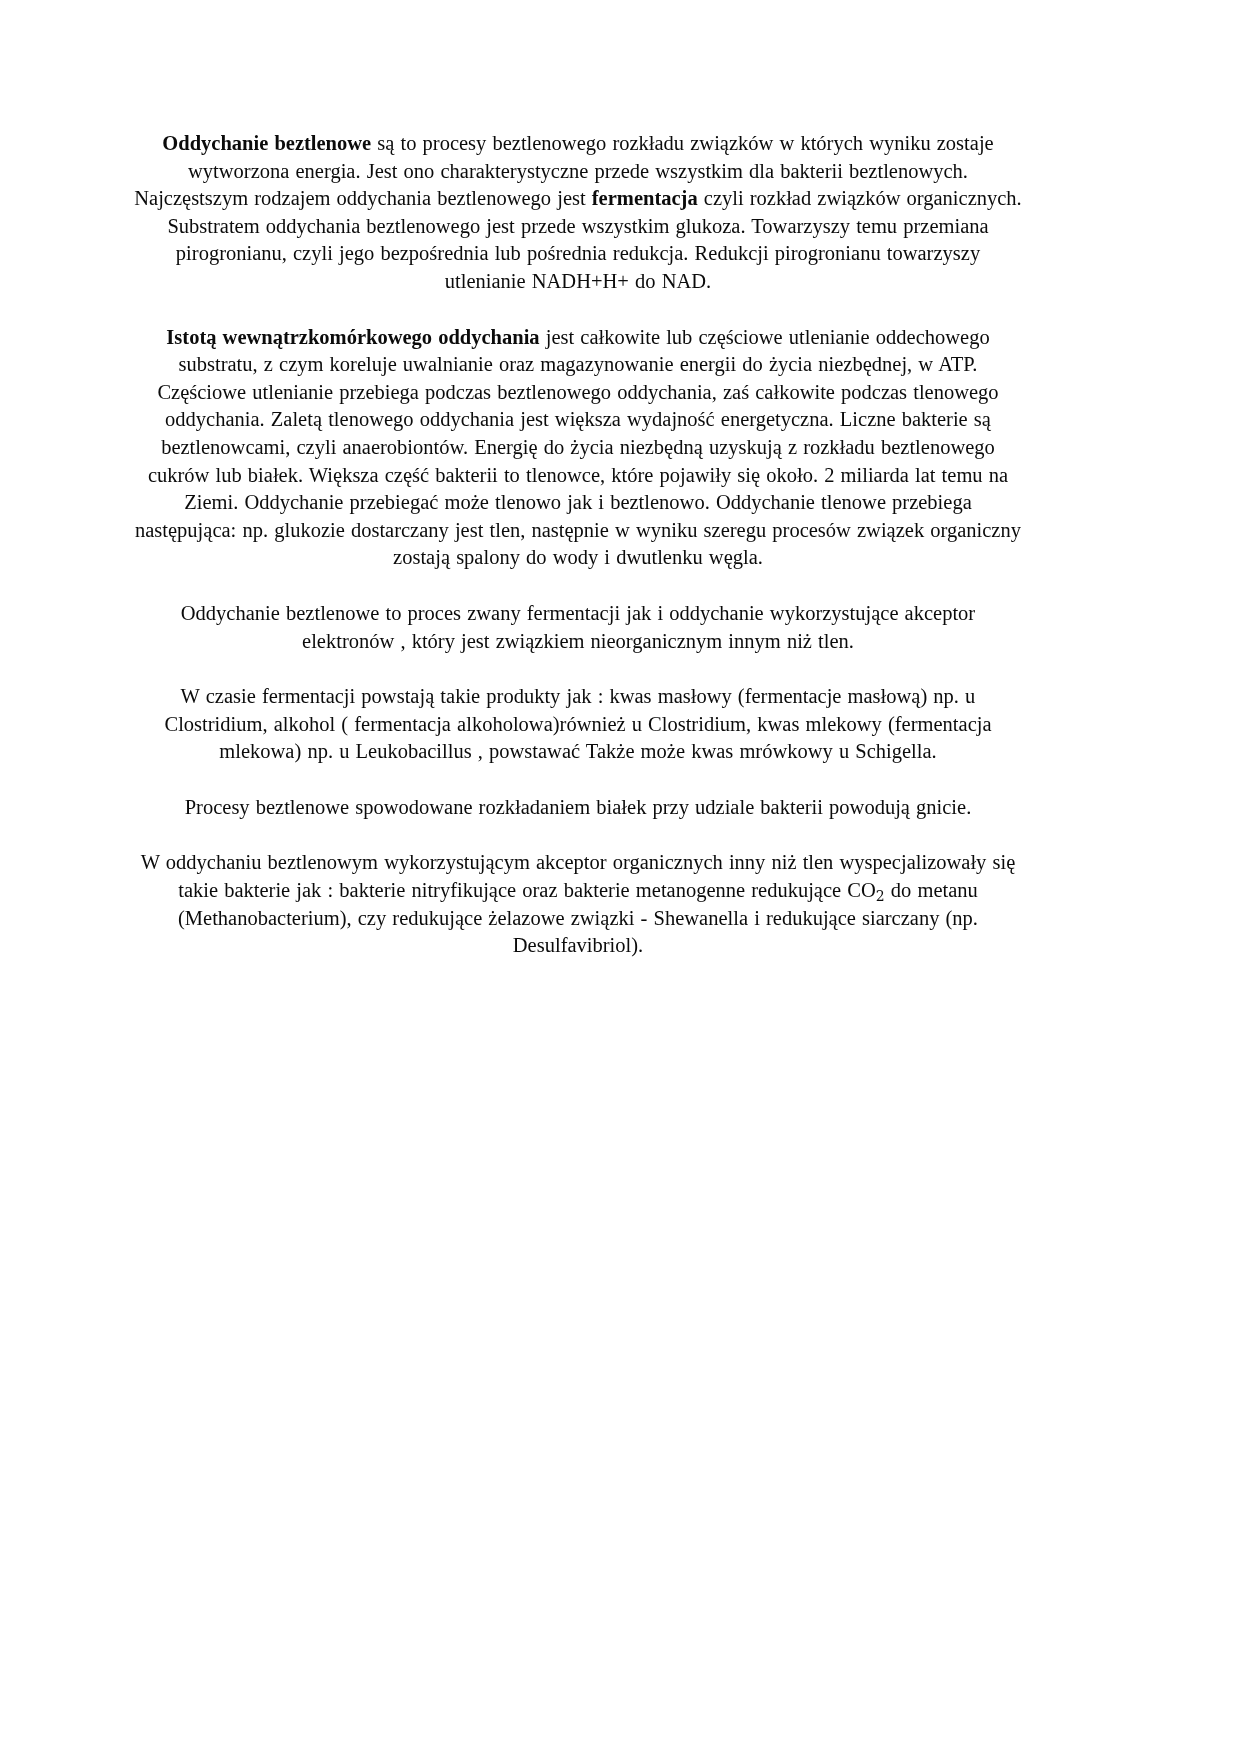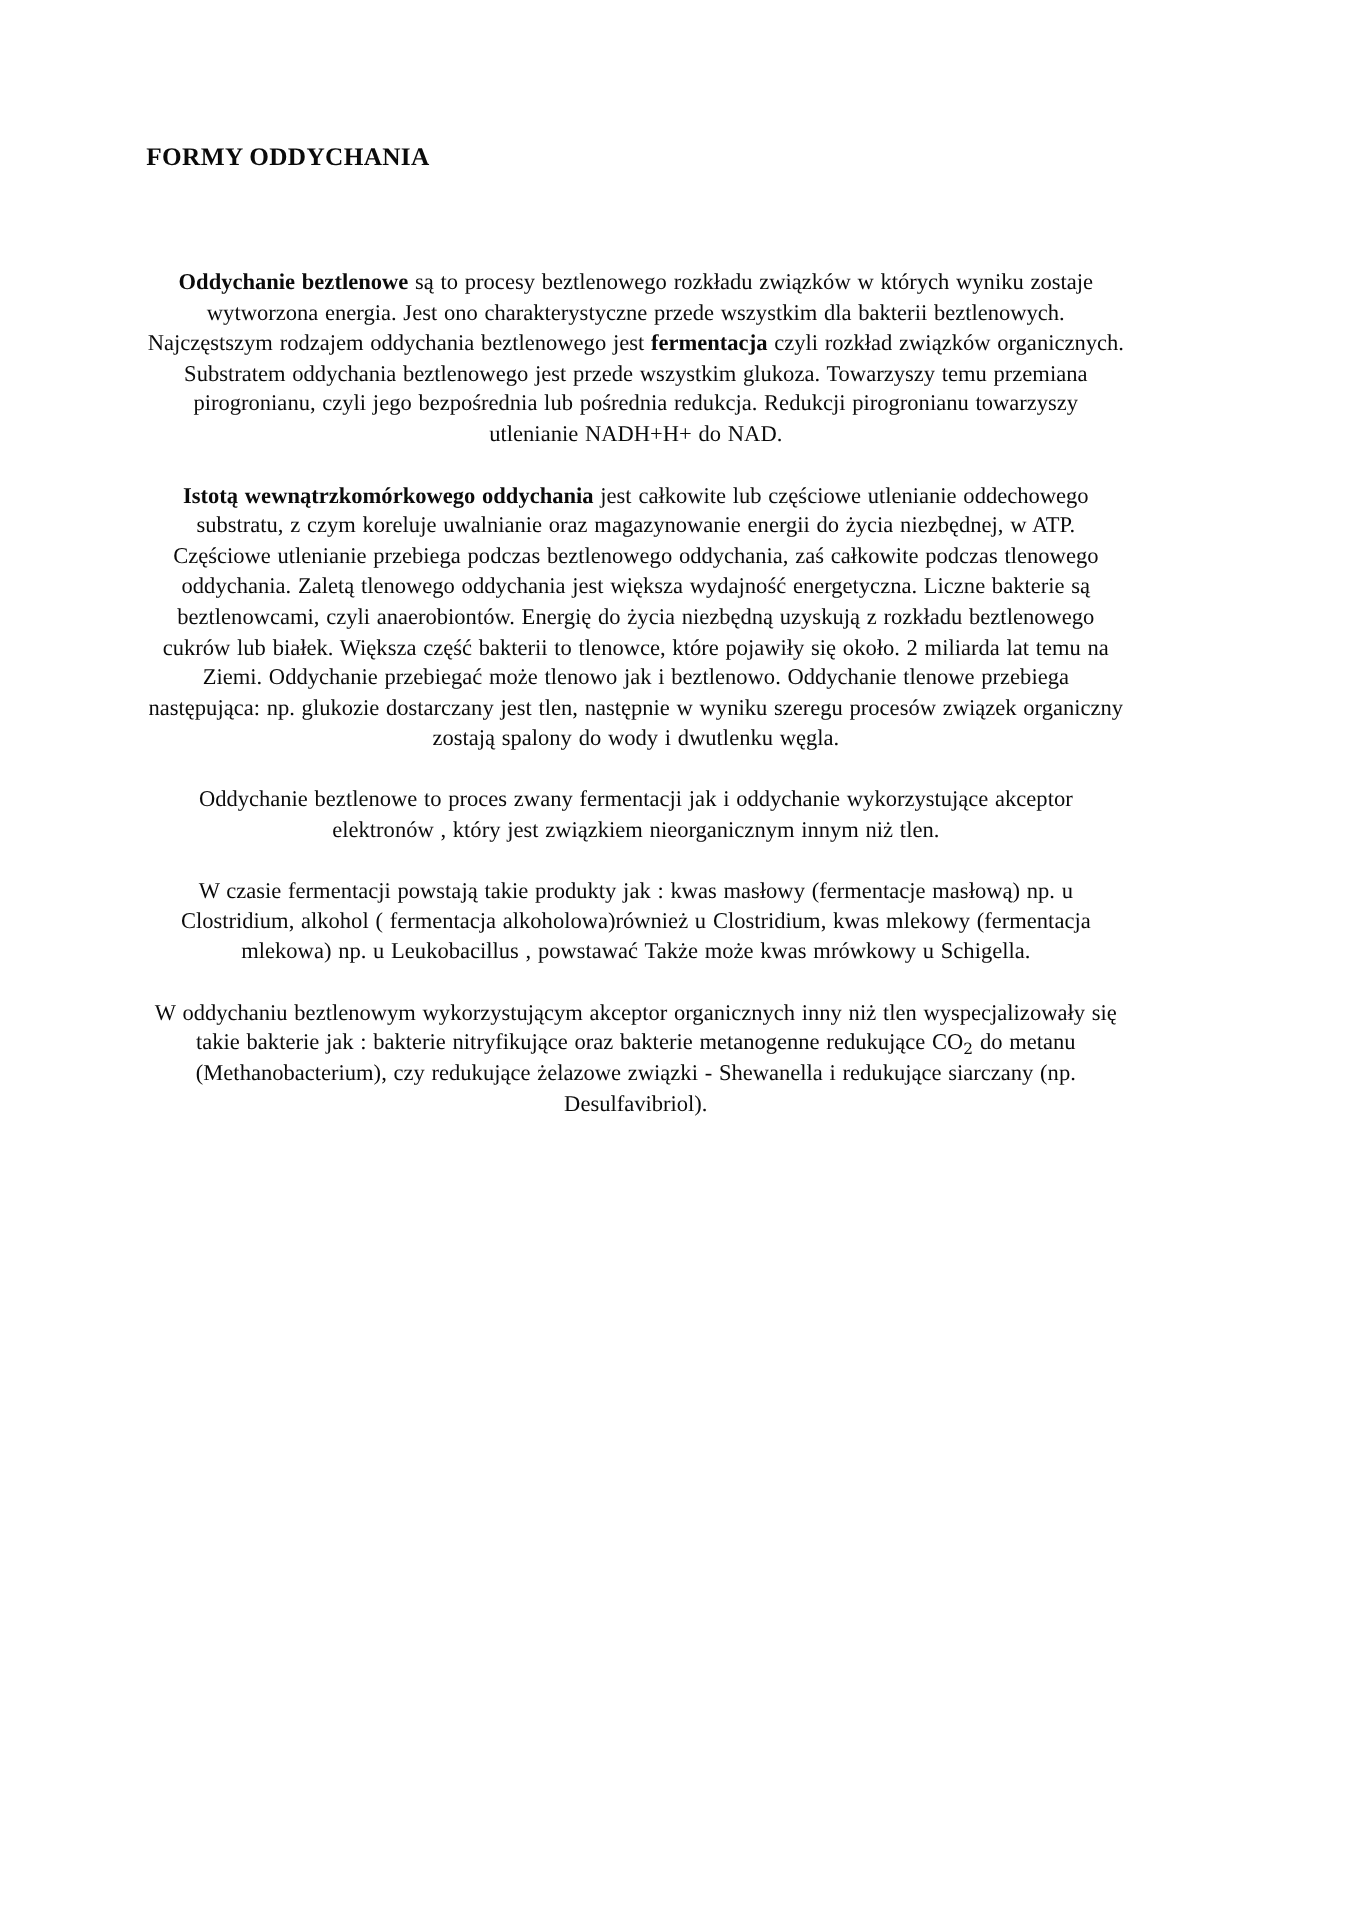--- a/index.html
+++ b/index.html
@@ -42,27 +42,27 @@
     vertical-align: -4px;
     font-family: "DejaVu Serif", serif;
   }
 </style>
 </head>
 <body>
 
 <div class="page">
   <div class="content">
 
-    <h1 class="doc-title">FORMY ODDYCHANIA</h1>
 
     <p class="para"><span class="b">Oddychanie beztlenowe</span><span> są to procesy beztlenowego rozkładu związków w których wyniku zostaje wytworzona energia. Jest ono charakterystyczne przede wszystkim dla bakterii beztlenowych. Najczęstszym rodzajem oddychania beztlenowego jest </span><span class="b">fermentacja</span><span> czyli rozkład związków organicznych. Substratem oddychania beztlenowego jest przede wszystkim glukoza. Towarzyszy temu przemiana pirogronianu, czyli jego bezpośrednia lub pośrednia redukcja. Redukcji pirogronianu towarzyszy utlenianie NADH+H+ do NAD.</span></p>
 
     <p class="para"><span class="b">Istotą wewnątrzkomórkowego oddychania</span><span> jest całkowite lub częściowe utlenianie oddechowego substratu, z czym koreluje uwalnianie oraz magazynowanie energii do życia niezbędnej, w ATP. Częściowe utlenianie przebiega podczas beztlenowego oddychania, zaś całkowite podczas tlenowego oddychania. Zaletą tlenowego oddychania jest większa wydajność energetyczna. Liczne bakterie są beztlenowcami, czyli anaerobiontów. Energię do życia niezbędną uzyskują z rozkładu beztlenowego cukrów lub białek. Większa część bakterii to tlenowce, które pojawiły się około. 2 miliarda lat temu na Ziemi. Oddychanie przebiegać może tlenowo jak i beztlenowo. Oddychanie tlenowe przebiega następująca: np. glukozie dostarczany jest tlen, następnie w wyniku szeregu procesów związek organiczny zostają spalony do wody i dwutlenku węgla.</span></p>
 
     <p class="para"><span>Oddychanie beztlenowe to proces zwany fermentacji jak i oddychanie wykorzystujące akceptor elektronów , który jest związkiem nieorganicznym innym niż tlen.</span></p>
 
     <p class="para"><span>W czasie fermentacji powstają takie produkty jak : kwas masłowy (fermentacje masłową) np. u Clostridium, alkohol ( fermentacja alkoholowa)również u Clostridium, kwas mlekowy (fermentacja mlekowa) np. u Leukobacillus , powstawać Także może kwas mrówkowy u Schigella.</span></p>
 
+    <p class="para"><span>Procesy beztlenowe spowodowane rozkładaniem białek przy udziale bakterii powodują gnicie.</span></p>
 
     <p class="para"><span>W oddychaniu beztlenowym wykorzystującym akceptor organicznych inny niż tlen wyspecjalizowały się takie bakterie jak : bakterie nitryfikujące oraz bakterie metanogenne redukujące CO</span><sub class="co2">2</sub><span> do metanu (Methanobacterium), czy redukujące żelazowe związki - Shewanella i redukujące siarczany (np. Desulfavibriol).</span></p>
 
   </div>
 </div>
 
 </body></html>

